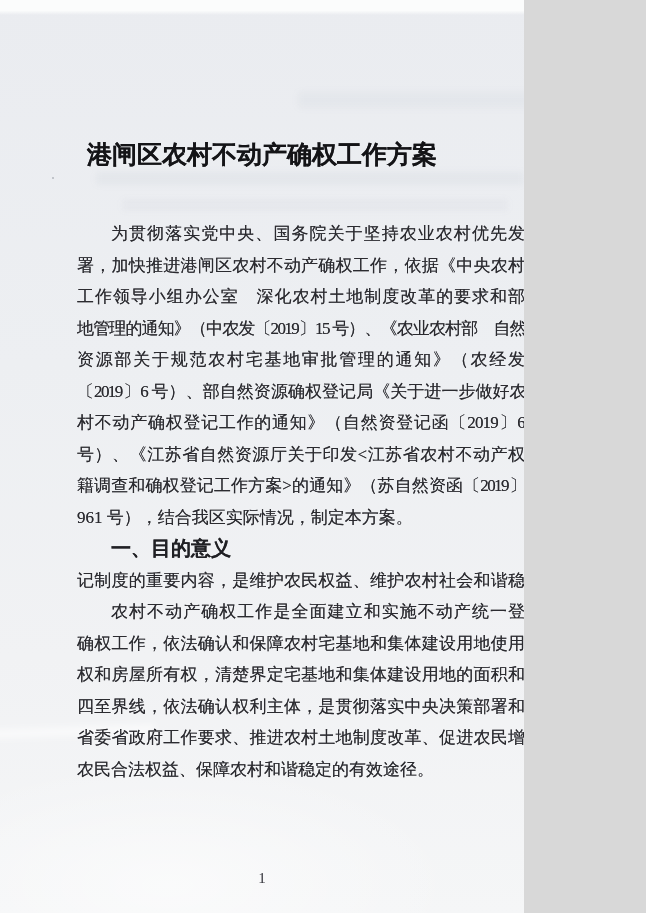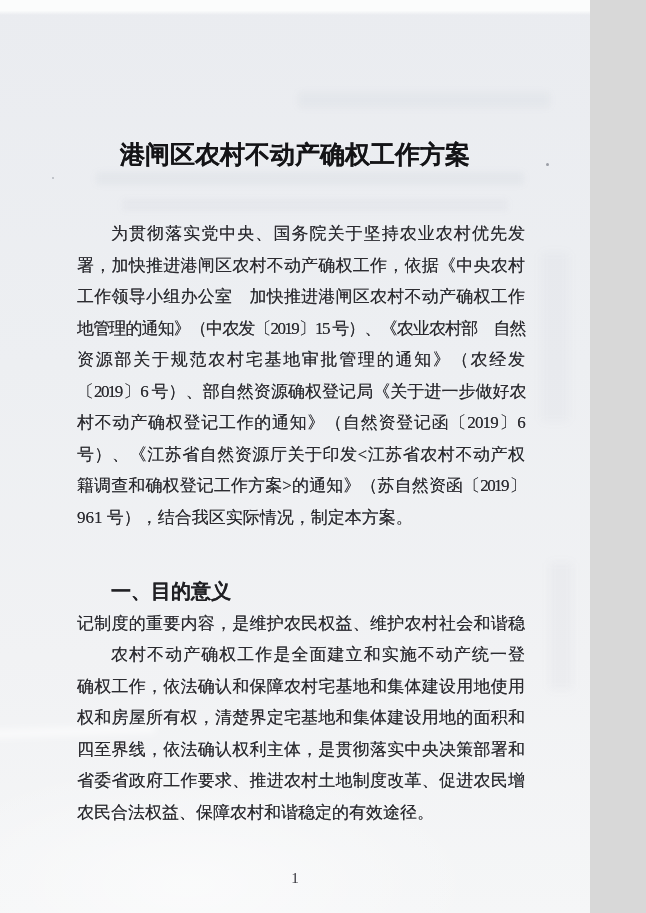--- a/index.html
+++ b/index.html
@@ -1,18 +1,18 @@
 <!DOCTYPE html>
 <html><head>
 <meta charset="utf-8">
 <style>
   html,body{margin:0;padding:0;}
   body{width:646px;height:913px;background:#d8d8d8;font-family:"Liberation Serif",serif;}
   .page{
-    position:relative;width:590px;height:913px;overflow:hidden;
+    position:relative;width:524px;height:913px;overflow:hidden;
     background:
       radial-gradient(ellipse 420px 180px at 32% 97%, rgba(255,255,255,.55), rgba(255,255,255,0) 70%),
       linear-gradient(180deg,#eaecf0 0%,#edeff2 40%,#f1f2f4 72%,#f5f6f7 100%);
   }
   
   .top-band{position:absolute;left:0;top:0;width:646px;height:15px;
     background:linear-gradient(180deg,#fbfcfc 0%,#fbfcfc 70%,rgba(251,252,252,0) 100%);}
   
   .ghost{position:absolute;pointer-events:none;filter:blur(3px);background:rgba(104,110,130,.05);border-radius:3px;}
   .g1{left:298px;top:92px;width:252px;height:16px;transform:skewX(-2deg);}
@@ -46,21 +46,20 @@
   }
   .line{width:448px;text-align:justify;text-align-last:justify;}
   .line.end{text-align-last:left;}
   .line.indent{text-indent:34px;}
   .line.tight{letter-spacing:-1.6px;}
   .line.tight2{letter-spacing:-0.8px;}
   .heading{
     font-family:"Liberation Sans",sans-serif;font-weight:bold;font-size:20px;
     line-height:31.5px;text-indent:34px;color:#202024;
     text-shadow:0 0 .5px rgba(32,32,36,.8);
-    margin-top:43px;
   }
   .page-number{
     position:absolute;left:0;right:0;top:870px;text-align:center;
     font-size:15px;line-height:16px;color:#33333a;
   }
 </style>
 </head>
 <body>
 
 <div class="page">
@@ -77,21 +76,21 @@
   <div class="fold-shade"></div>
   <div class="fold"></div>
   <div class="speck s1"></div>
   <div class="speck s2"></div>
 
   <h1 class="title">港闸区农村不动产确权工作方案</h1>
 
   <div class="content">
     <div class="line indent">为贯彻落实党中央、国务院关于坚持农业农村优先发</div>
     <div class="line">署，加快推进港闸区农村不动产确权工作，依据《中央农村</div>
-    <div class="line">工作领导小组办公室　加快推进港闸区农村不动产确权工作</div>
+    <div class="line">工作领导小组办公室　深化农村土地制度改革的要求和部</div>
     <div class="line tight">地管理的通知》（中农发〔2019〕15 号）、《农业农村部　自然</div>
     <div class="line">资源部关于规范农村宅基地审批管理的通知》（农经发</div>
     <div class="line tight">〔2019〕6 号）、部自然资源确权登记局《关于进一步做好农</div>
     <div class="line tight2">村不动产确权登记工作的通知》（自然资登记函〔2019〕6</div>
     <div class="line">号）、《江苏省自然资源厅关于印发&lt;江苏省农村不动产权</div>
     <div class="line tight">籍调查和确权登记工作方案&gt;的通知》（苏自然资函〔2019〕</div>
     <div class="line end">961 号），结合我区实际情况，制定本方案。</div>
 
     <div class="heading">一、目的意义</div>
 

